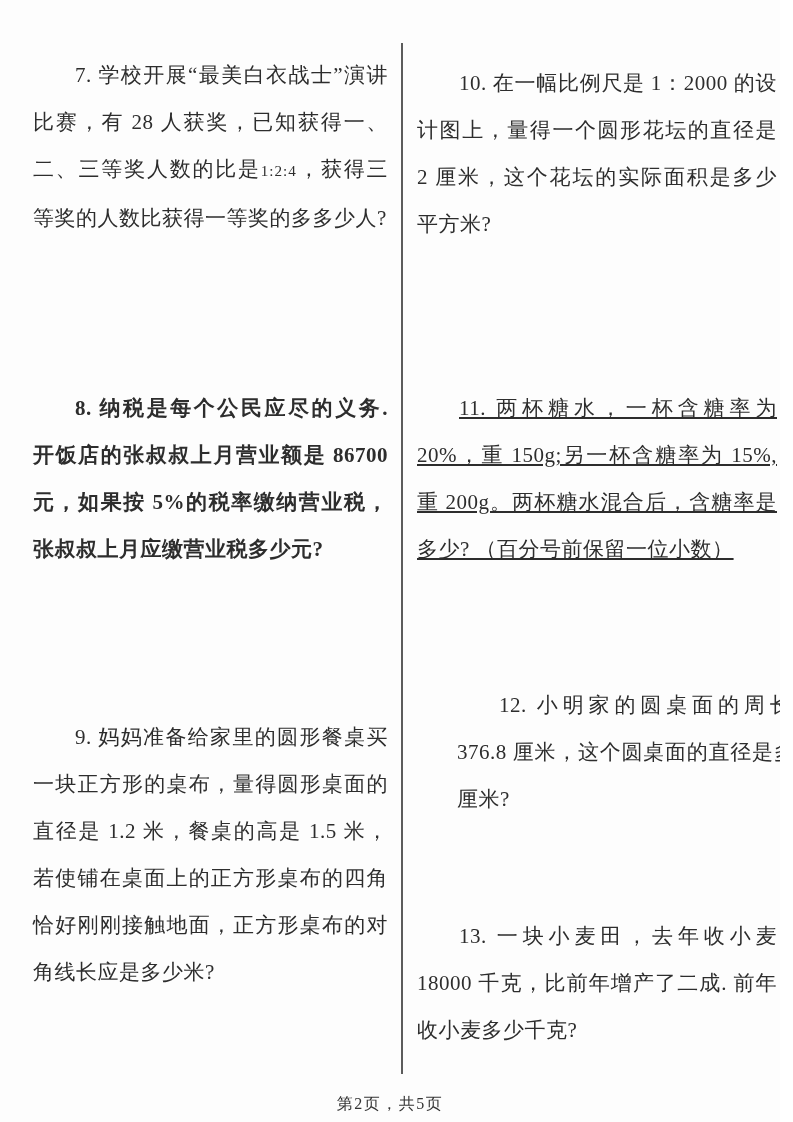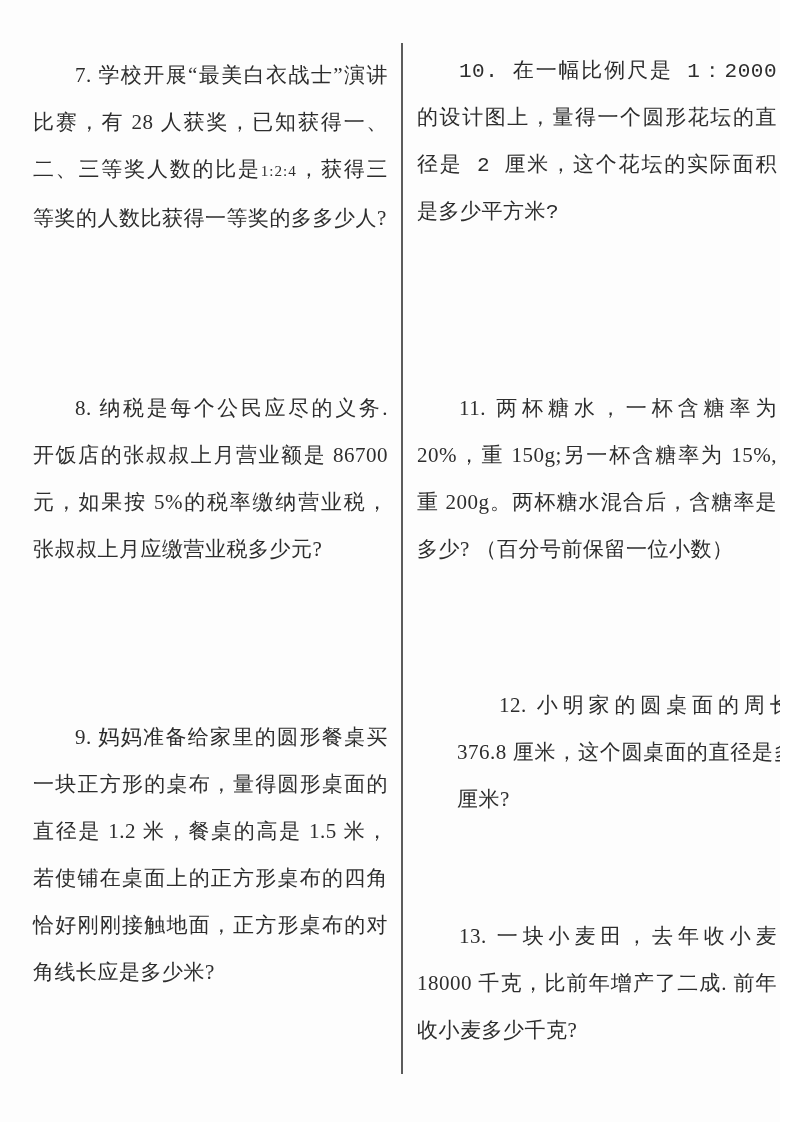--- a/index.html
+++ b/index.html
@@ -28,24 +28,24 @@
     position: absolute;
     margin: 0;
     width: 100%;
     font-size: 21px;
     line-height: 47px;
     text-align: justify;
     text-indent: 2em;
     letter-spacing: 0.5px;
   }
   .col-left  .problem.p1 { top: 52px; }
-  .col-left  .problem.p2 { top: 385px; }
+  .col-left  .problem.p2 { top: 385px; font-weight: bold; }
   .col-left  .problem.p3 { top: 714px; }
-  .col-right .problem.p1 { top: 48px; font-family: Liberation Mono, monospace; }
-  .col-right .problem.p2 { top: 385px; }
+  .col-right .problem.p1 { top: 60px; }
+  .col-right .problem.p2 { top: 385px; text-decoration: underline; }
   .col-right .problem.p3 { top: 682px; margin-left: 40px; }
   .col-right .problem.p4 { top: 913px; }
   .ratio {
     font-size: 0.72em;
     letter-spacing: 1px;
   }
   .footer {
     position: absolute;
     top: 1094px;
     left: 0;
@@ -74,14 +74,15 @@
   <div class="col col-right">
     <p class="problem p1">10. 在一幅比例尺是 1：2000 的设计图上，量得一个圆形花坛的直径是 2 厘米，这个花坛的实际面积是多少平方米?</p>
 
     <p class="problem p2">11. 两杯糖水，一杯含糖率为 20%，重 150g;另一杯含糖率为 15%,重 200g。两杯糖水混合后，含糖率是多少? （百分号前保留一位小数）</p>
 
     <p class="problem p3">12. 小明家的圆桌面的周长是 376.8 厘米，这个圆桌面的直径是多少厘米?</p>
 
     <p class="problem p4">13. 一块小麦田，去年收小麦 18000 千克，比前年增产了二成. 前年收小麦多少千克?</p>
   </div>
 
+  <div class="footer">第2页，共5页</div>
 
 </div>
 
 </body></html>

